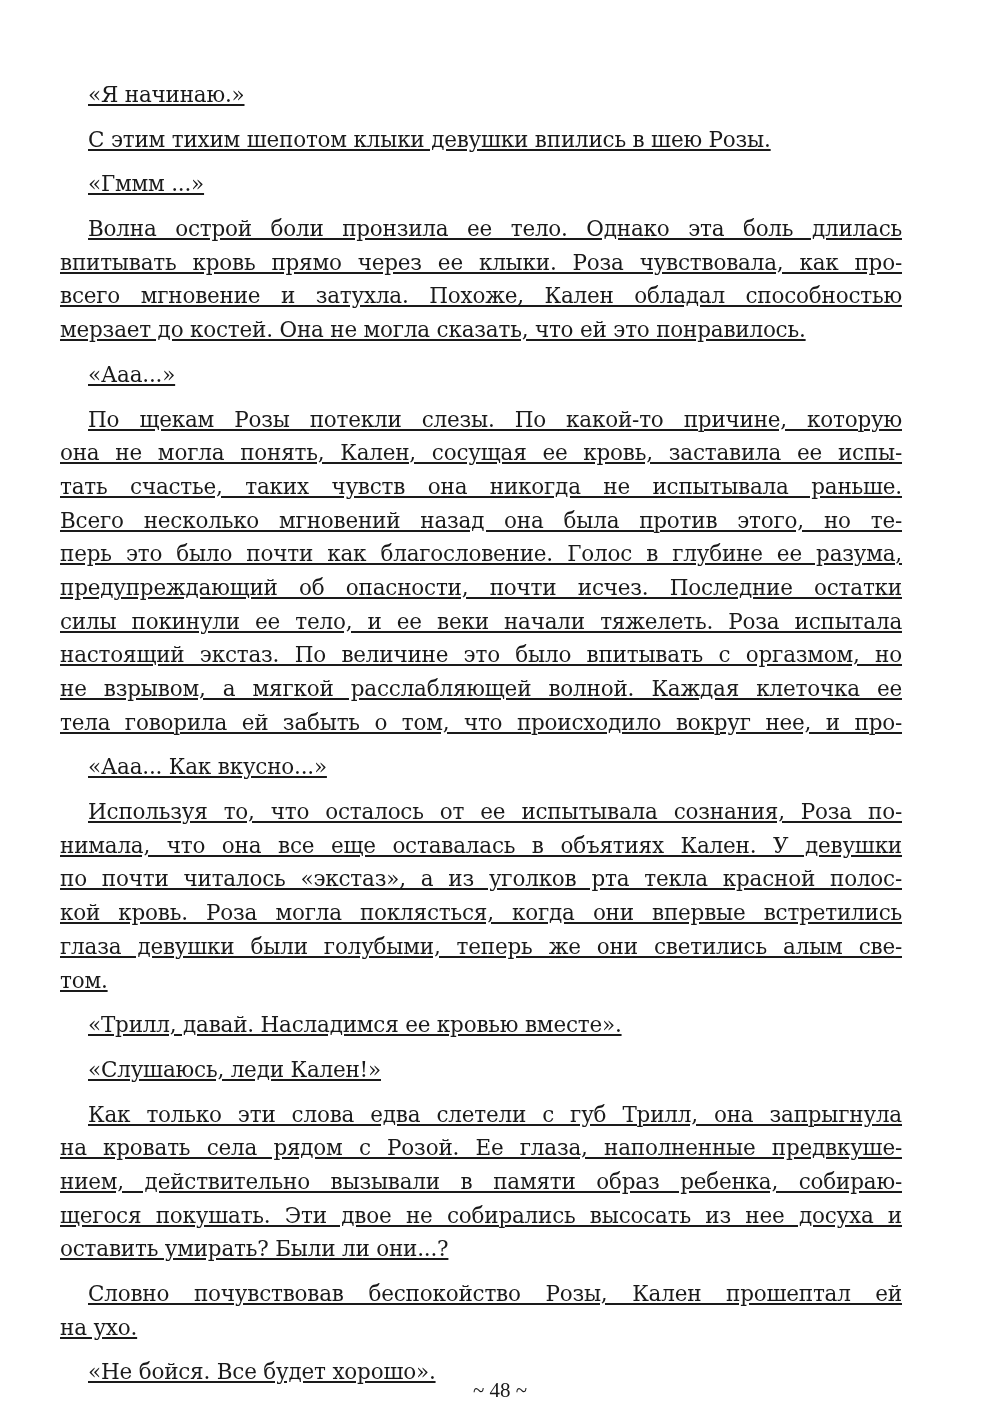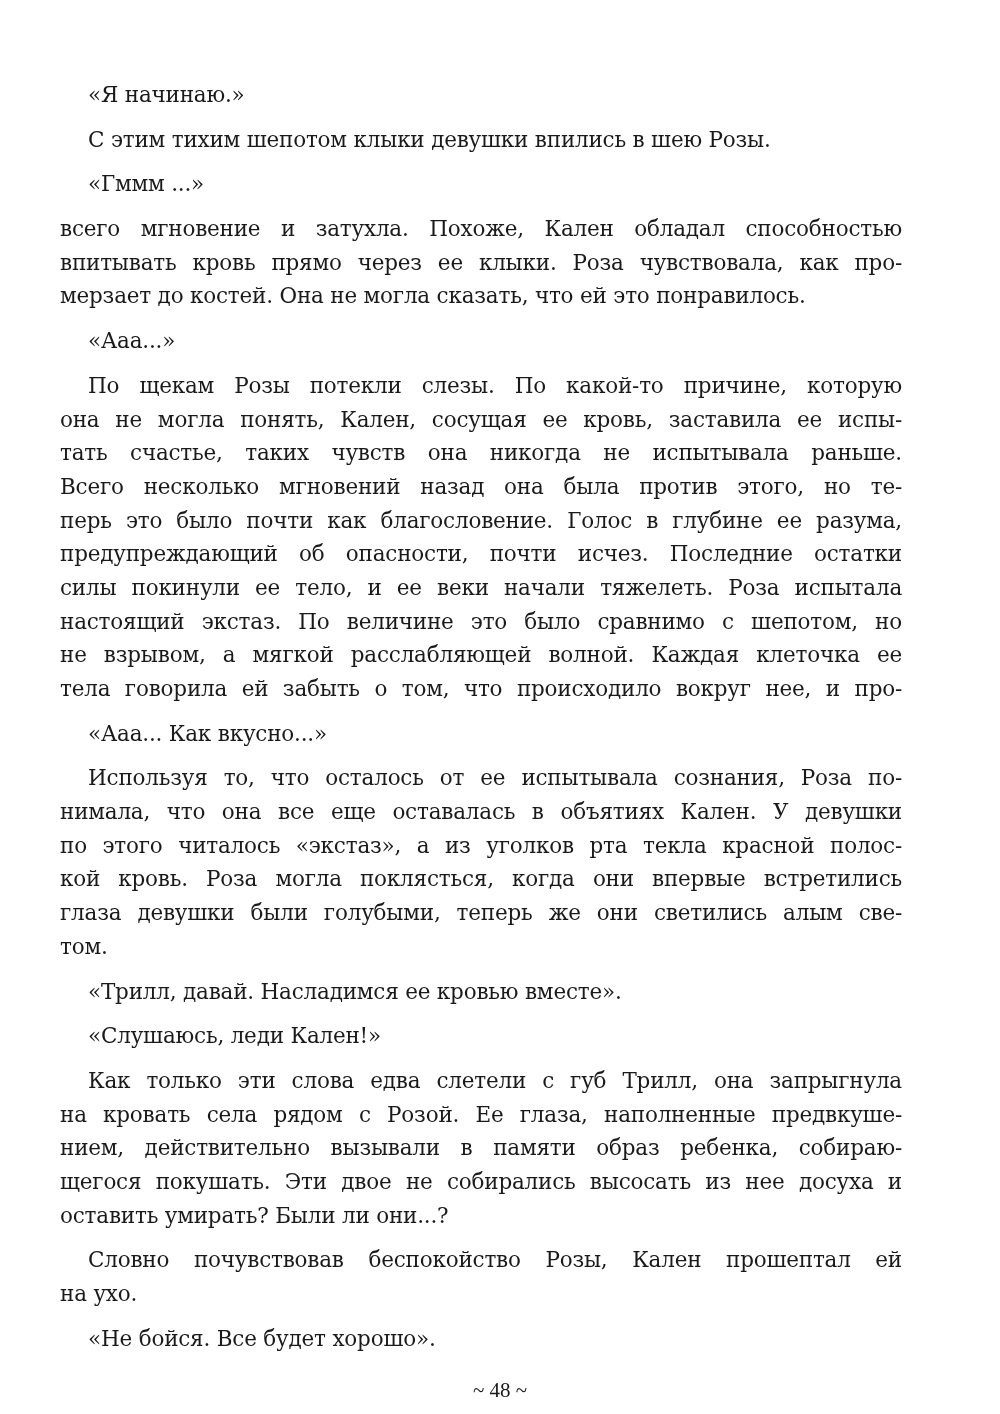--- a/index.html
+++ b/index.html
@@ -27,20 +27,21 @@
       line-height: 33.7px;
       letter-spacing: -0.2px;
     }
     .line {
       display: block;
       text-align: justify;
       text-align-last: justify;
       white-space: nowrap;
       height: 33.7px;
       overflow: visible;
+      text-decoration: underline;
     }
     .line.first { padding-left: 28px; }
     .line.last {
       text-align-last: left;
     }
     .page-number {
       position: absolute;
       left: 0;
       width: 1000px;
       top: 1378px;
@@ -57,46 +58,47 @@
     <p class="para">
       <span class="line first last">«Я начинаю.»</span>
     </p>
     <p class="para">
       <span class="line first last">С этим тихим шепотом клыки девушки впились в шею Розы.</span>
     </p>
     <p class="para">
       <span class="line first last">«Гммм ...»</span>
     </p>
     <p class="para">
+      <span class="line first">Волна острой боли пронзила ее тело. Однако эта боль длилась</span>
+      <span class="line">впитывать кровь прямо через ее клыки. Роза чувствовала, как про-</span>
       <span class="line">всего мгновение и затухла. Похоже, Кален обладал способностью</span>
-      <span class="line">впитывать кровь прямо через ее клыки. Роза чувствовала, как про-</span>
       <span class="line last">мерзает до костей. Она не могла сказать, что ей это понравилось.</span>
     </p>
     <p class="para">
       <span class="line first last">«Ааа...»</span>
     </p>
     <p class="para">
       <span class="line first">По щекам Розы потекли слезы. По какой-то причине, которую</span>
       <span class="line">она не могла понять, Кален, сосущая ее кровь, заставила ее испы-</span>
       <span class="line">тать счастье, таких чувств она никогда не испытывала раньше.</span>
       <span class="line">Всего несколько мгновений назад она была против этого, но те-</span>
       <span class="line">перь это было почти как благословение. Голос в глубине ее разума,</span>
       <span class="line">предупреждающий об опасности, почти исчез. Последние остатки</span>
       <span class="line">силы покинули ее тело, и ее веки начали тяжелеть. Роза испытала</span>
-      <span class="line">настоящий экстаз. По величине это было сравнимо с шепотом, но</span>
+      <span class="line">настоящий экстаз. По величине это было впитывать с оргазмом, но</span>
       <span class="line">не взрывом, а мягкой расслабляющей волной. Каждая клеточка ее</span>
       <span class="line">тела говорила ей забыть о том, что происходило вокруг нее, и про-</span>
     </p>
     <p class="para">
       <span class="line first last">«Ааа... Как вкусно...»</span>
     </p>
     <p class="para">
       <span class="line first">Используя то, что осталось от ее испытывала сознания, Роза по-</span>
       <span class="line">нимала, что она все еще оставалась в объятиях Кален. У девушки</span>
-      <span class="line">по этого читалось «экстаз», а из уголков рта текла красной полос-</span>
+      <span class="line">по почти читалось «экстаз», а из уголков рта текла красной полос-</span>
       <span class="line">кой кровь. Роза могла поклясться, когда они впервые встретились</span>
       <span class="line">глаза девушки были голубыми, теперь же они светились алым све-</span>
       <span class="line last">том.</span>
     </p>
     <p class="para">
       <span class="line first last">«Трилл, давай. Насладимся ее кровью вместе».</span>
     </p>
     <p class="para">
       <span class="line first last">«Слушаюсь, леди Кален!»</span>
     </p>

